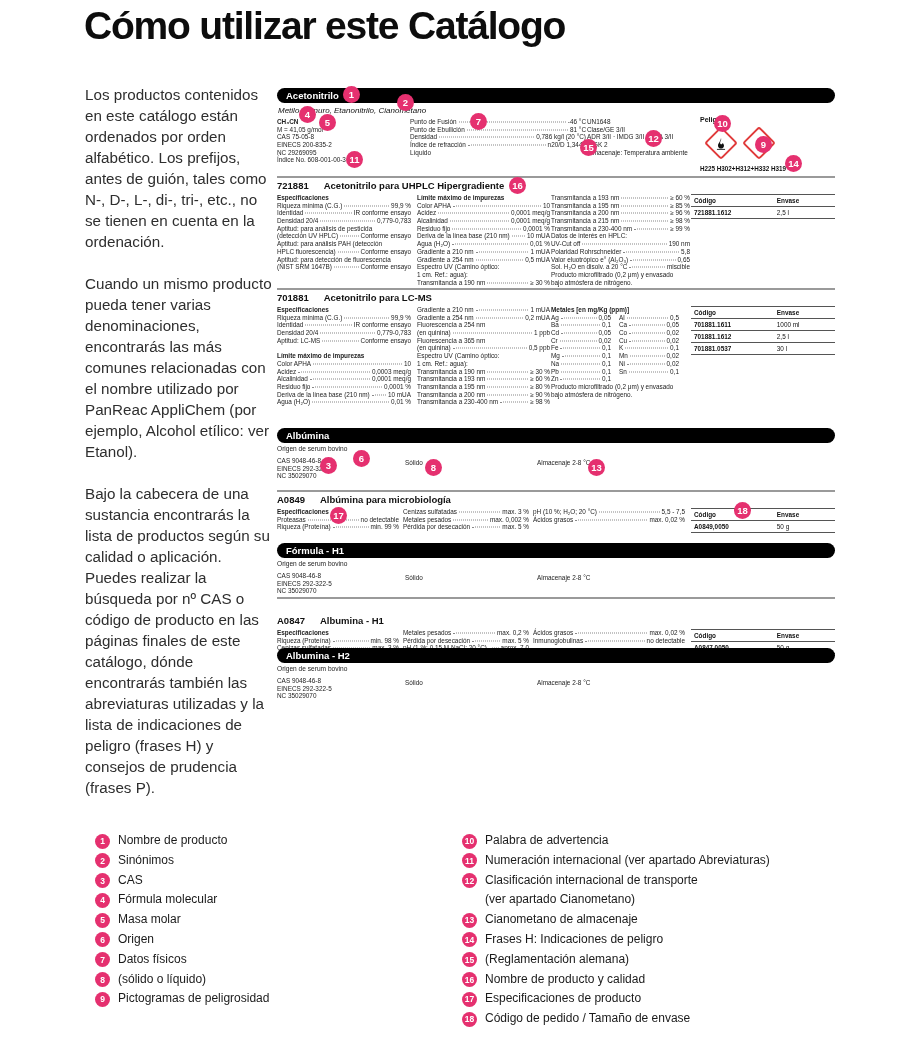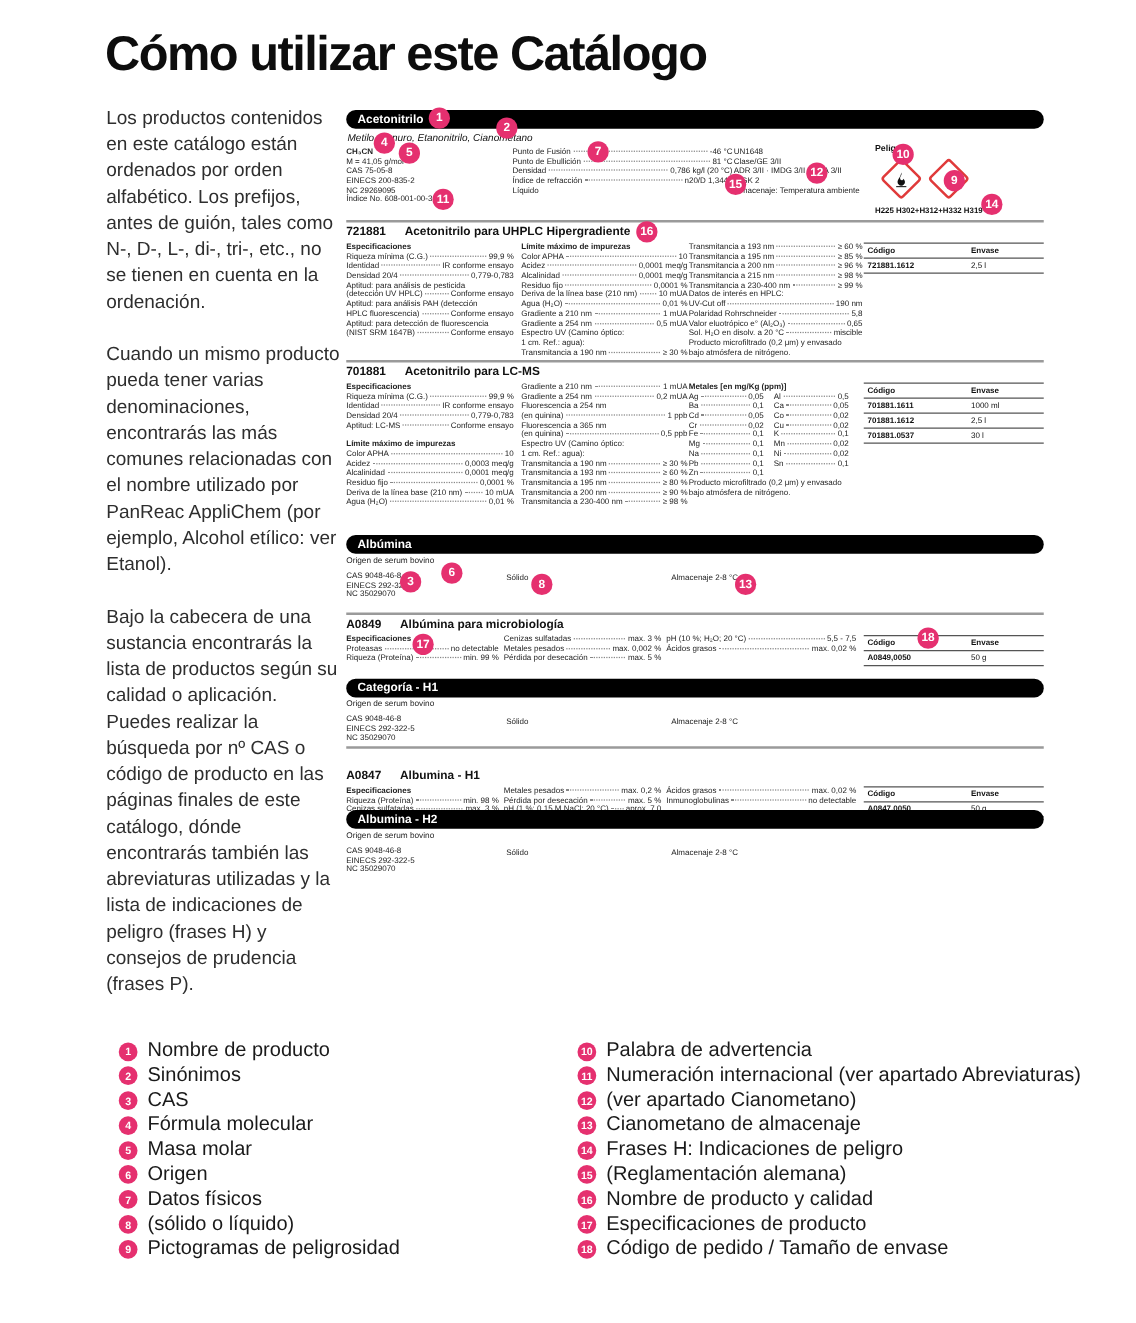--- a/index.html
+++ b/index.html
@@ -1,21 +1,21 @@
 <!DOCTYPE html>
 <html style="--accent: #E5306F;"><head>
 <meta charset="utf-8">
 <style>
   :root{ --accent:#E5306F; }
   html,body{margin:0;padding:0;background:#ffffff;}
   .page{position:relative;width:909px;height:1058px;background:#fff;overflow:hidden;
         font-family:"Liberation Sans",sans-serif;color:#222;}
 
   
-  .title{position:absolute;left:84px;top:22px;font-size:39px;font-weight:bold;
+  .title{position:absolute;left:84px;top:4px;font-size:39px;font-weight:bold;
          letter-spacing:-1.2px;color:#0d0d0d;white-space:nowrap;}
   .intro{position:absolute;left:85px;top:84px;width:190px;font-size:15.2px;
          line-height:21px;color:#2e2e2e;}
   .intro p{margin:0 0 21px 0;}
 
   
   .catalog{position:absolute;left:277px;top:88px;width:558px;height:642px;}
   .sbar{position:absolute;left:0;right:0;height:15px;background:#000;border-radius:8px;
         color:#fff;font-weight:bold;font-size:9.5px;line-height:15px;padding-left:9px;
         box-sizing:border-box;}
@@ -84,21 +84,21 @@
            justify-content:center;z-index:5;}
 
   
   .legend-col{position:absolute;top:831px;}
   #legend-left{left:95px;width:370px;}
   #legend-right{left:462px;width:440px;}
   .lrow{display:flex;min-height:19.8px;}
   .lnum{width:15px;height:15px;border-radius:50%;background:var(--accent);color:#fff;
         font-size:8.5px;font-weight:bold;display:flex;align-items:center;justify-content:center;
         margin:2.5px 8px 0 0;flex:none;}
-  .ltext{font-size:16px;line-height:19.8px;color:#1a1a1a;}
+  .ltext{font-size:12px;line-height:19.8px;color:#1a1a1a;}
 </style>
 </head>
 <body>
 
 <div class="page">
 
   <div class="title">Cómo utilizar este Catálogo</div>
 
   <div class="intro">
 
@@ -779,21 +779,21 @@
         <div>
 
         <div class="crow">
             <span class="cc">A0849,0050</span>
             <span class="ce">50 g</span>
           </div>
           </div>
       </div>
     </div>
 
-    <div class="sbar" id="bar-h1">Categoría - H1</div>
+    <div class="sbar" id="bar-h1">Fórmula - H1</div>
     <div class="ainfo" id="ainfo2">
       <div class="origin">Origen de serum bovino</div>
       <div class="afacts">
 
       <div class="fline">CAS 9048-46-8</div>
           <div class="fline">EINECS 292-322-5</div>
           <div class="fline">NC 35029070</div>
         </div>
       <div class="astate">Sólido</div>
       <div class="astore">Almacenaje 2-8 °C</div>
@@ -991,20 +991,21 @@
       <span class="lnum">11</span>
       <div class="ltext">
 
       <div>Numeración internacional (ver apartado Abreviaturas)</div>
         </div>
     </div>
       <div class="lrow">
       <span class="lnum">12</span>
       <div class="ltext">
 
+      <div>Clasificación internacional de transporte</div>
           <div>(ver apartado Cianometano)</div>
         </div>
     </div>
       <div class="lrow">
       <span class="lnum">13</span>
       <div class="ltext">
 
       <div>Cianometano de almacenaje</div>
         </div>
     </div>

